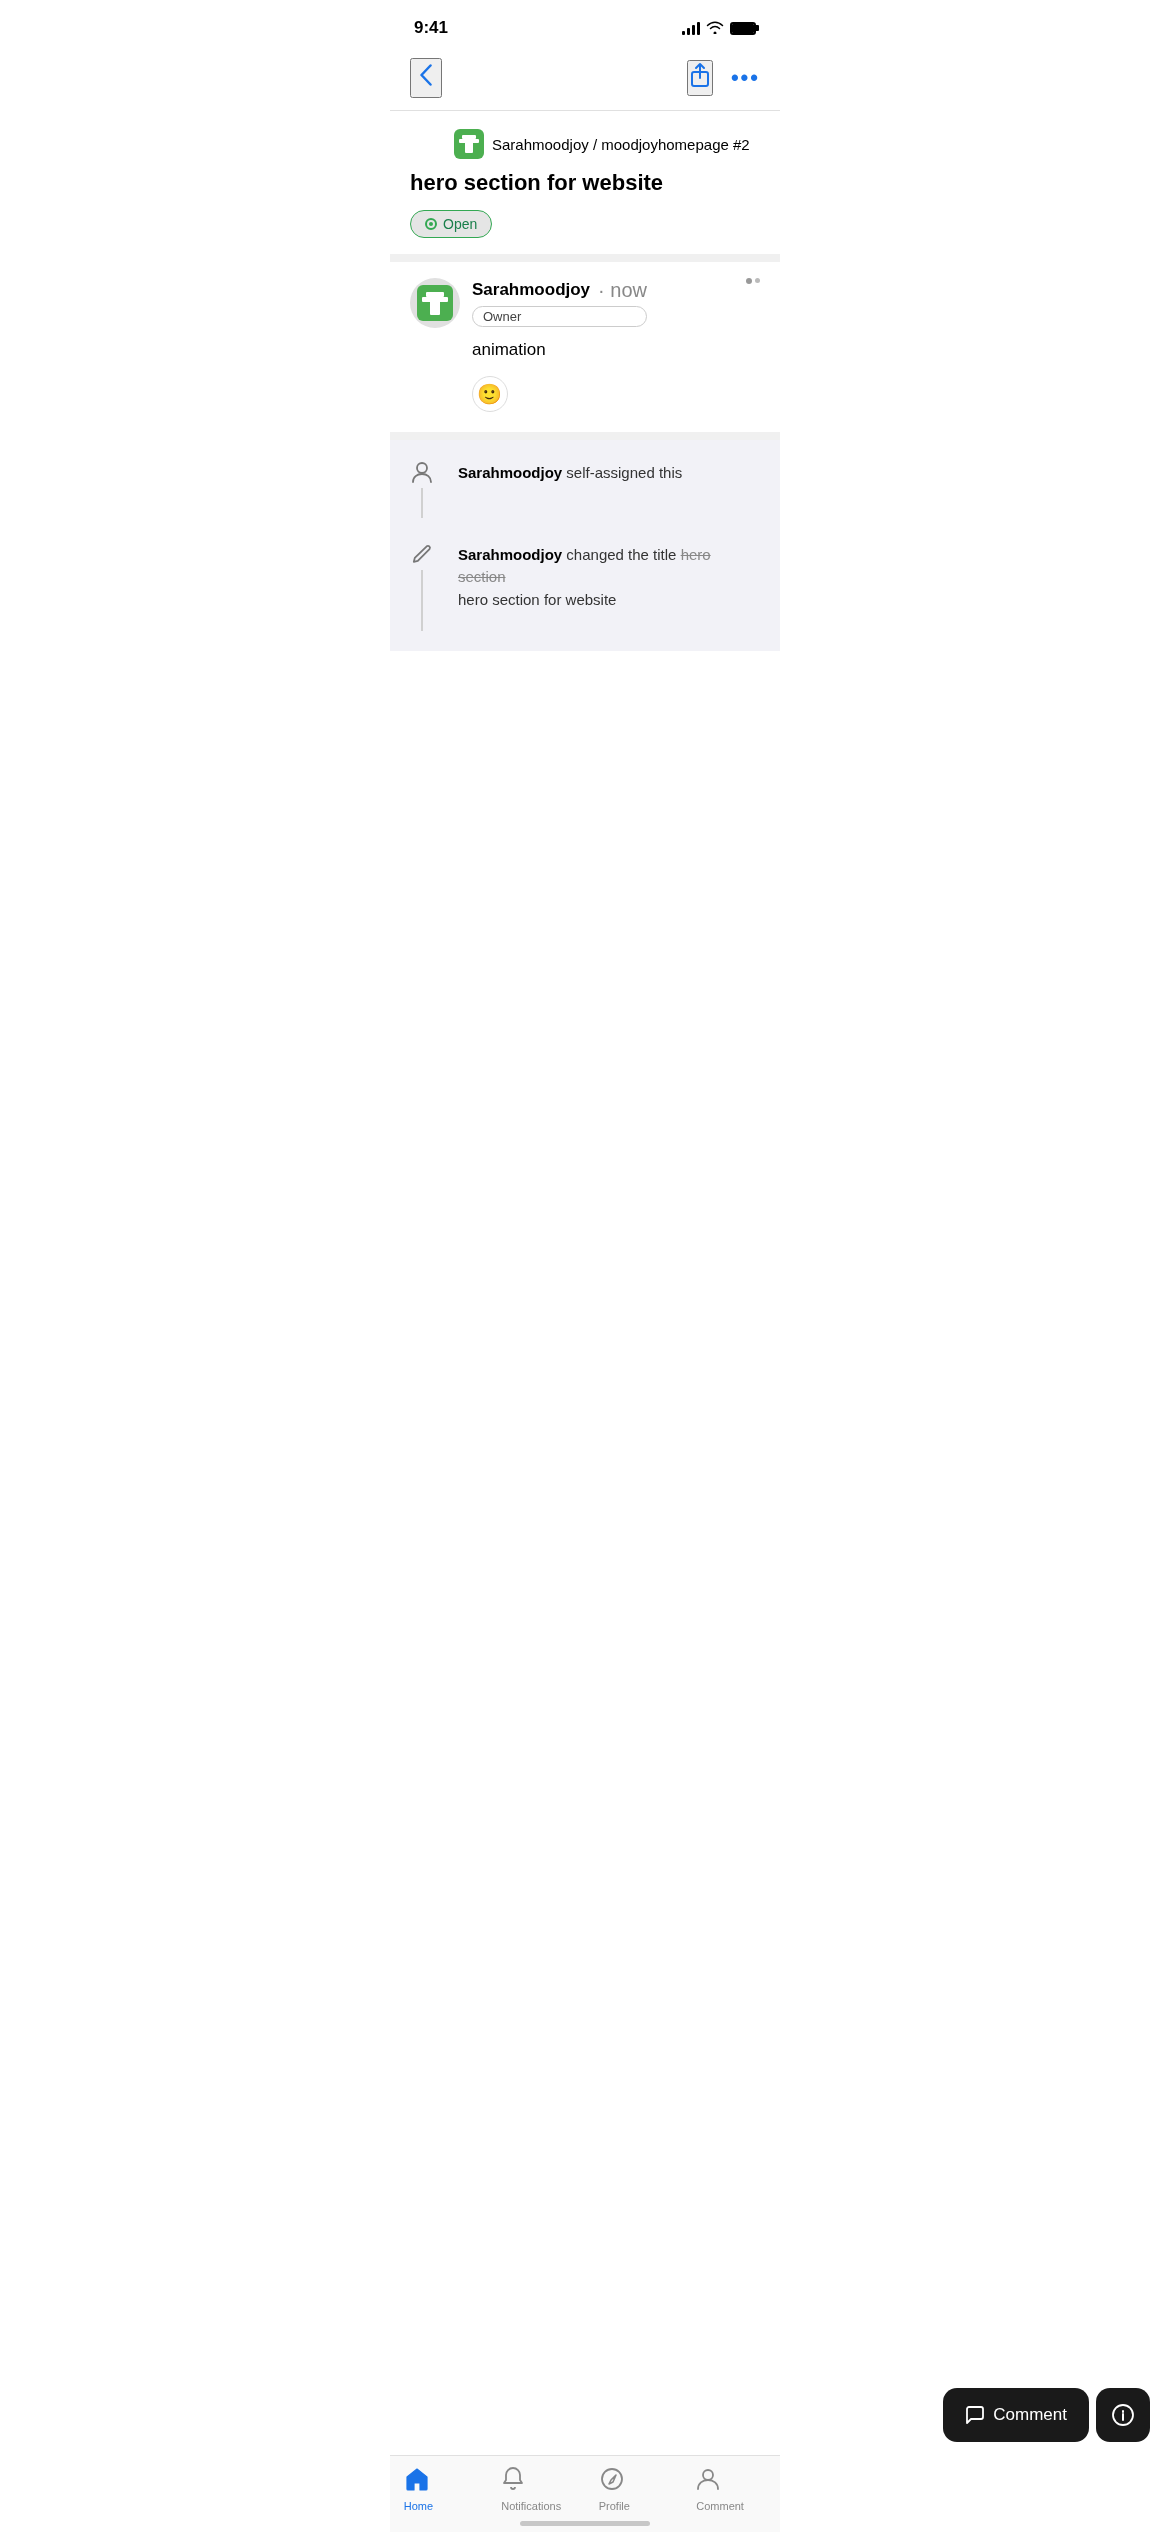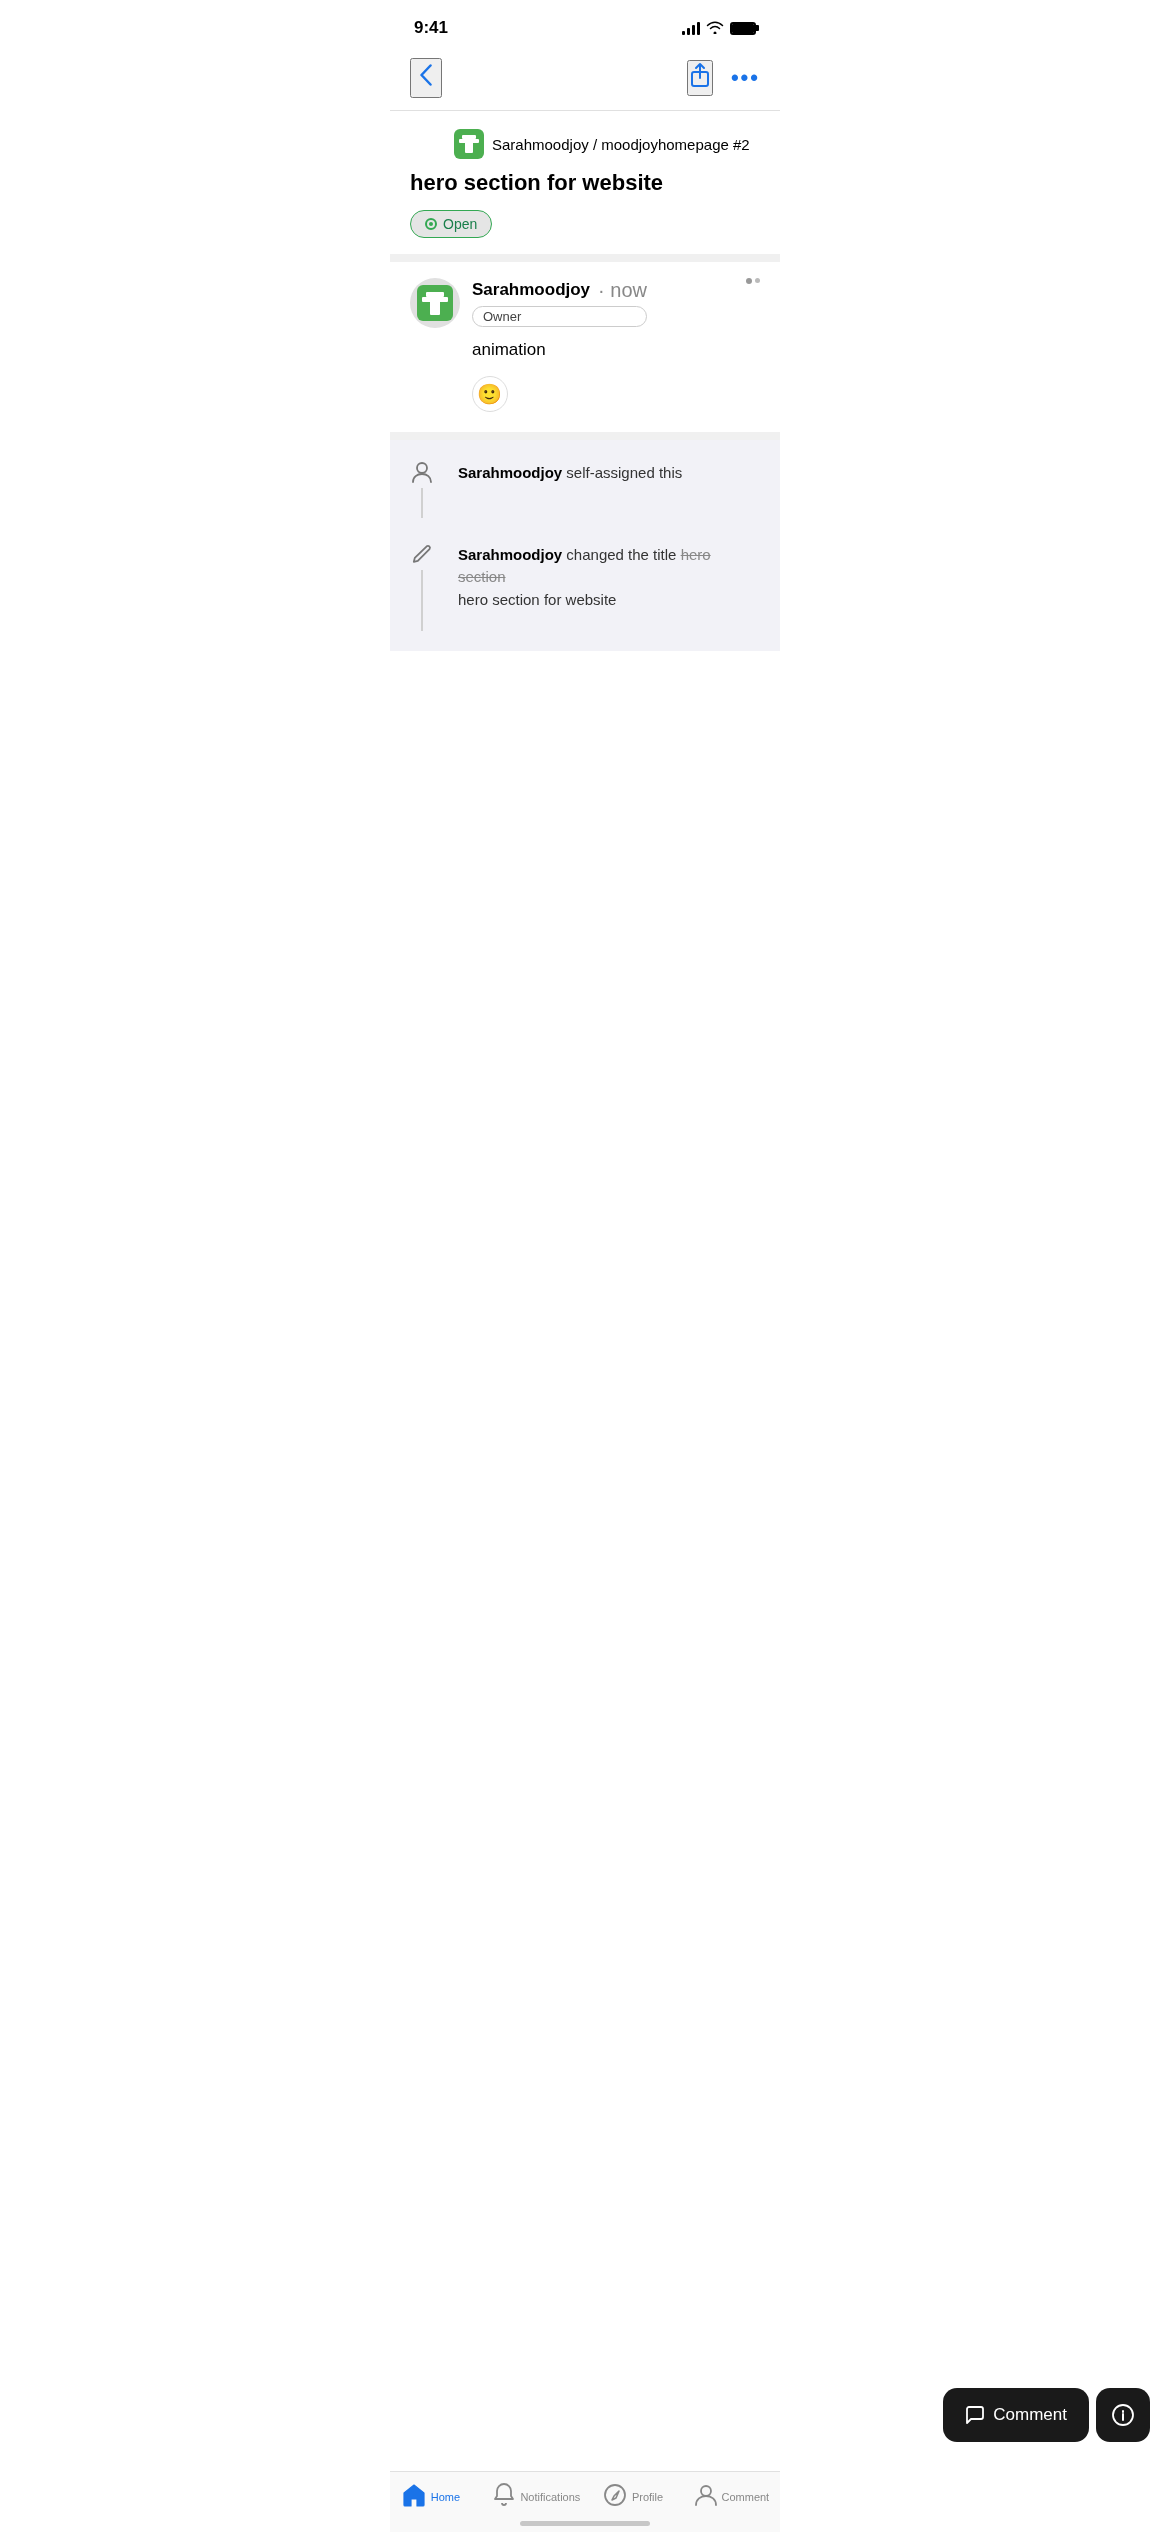--- a/index.html
+++ b/index.html
@@ -383,22 +383,21 @@
       background: #f9f9f9;
       border-top: 1px solid #e0e0e0;
       display: flex;
       justify-content: space-around;
       align-items: flex-start;
       padding: 10px 0 20px;
       z-index: 200;
     }
     .tab-item {
       display: flex;
-      flex-direction: row;
-      align-items: center;
+      flex-direction: column;
       gap: 4px;
       cursor: pointer;
       min-width: 70px;
     }
     .tab-icon {
       font-size: 24px;
       line-height: 1;
     }
     .tab-label {
       font-size: 11px;

